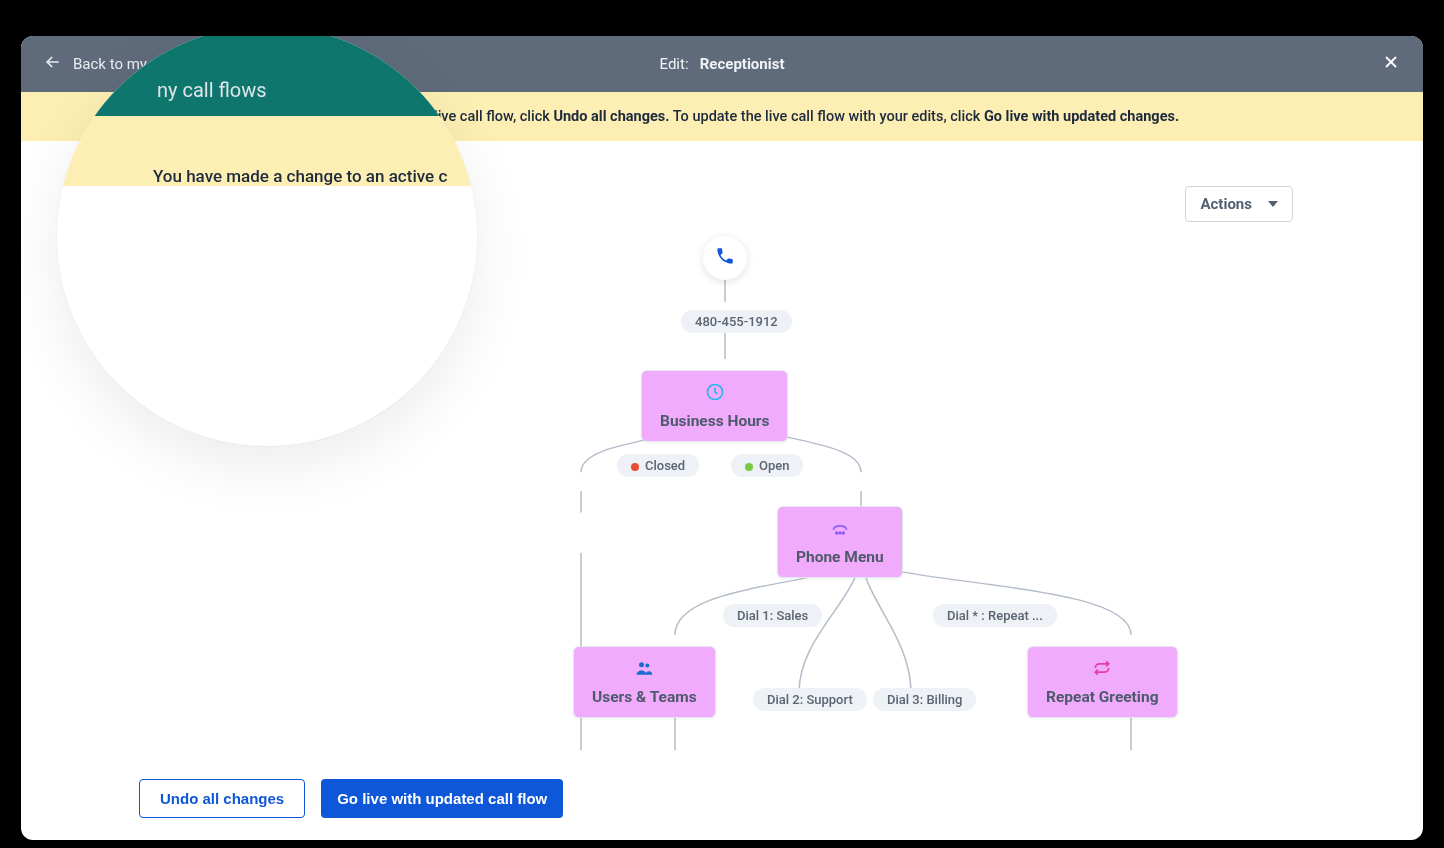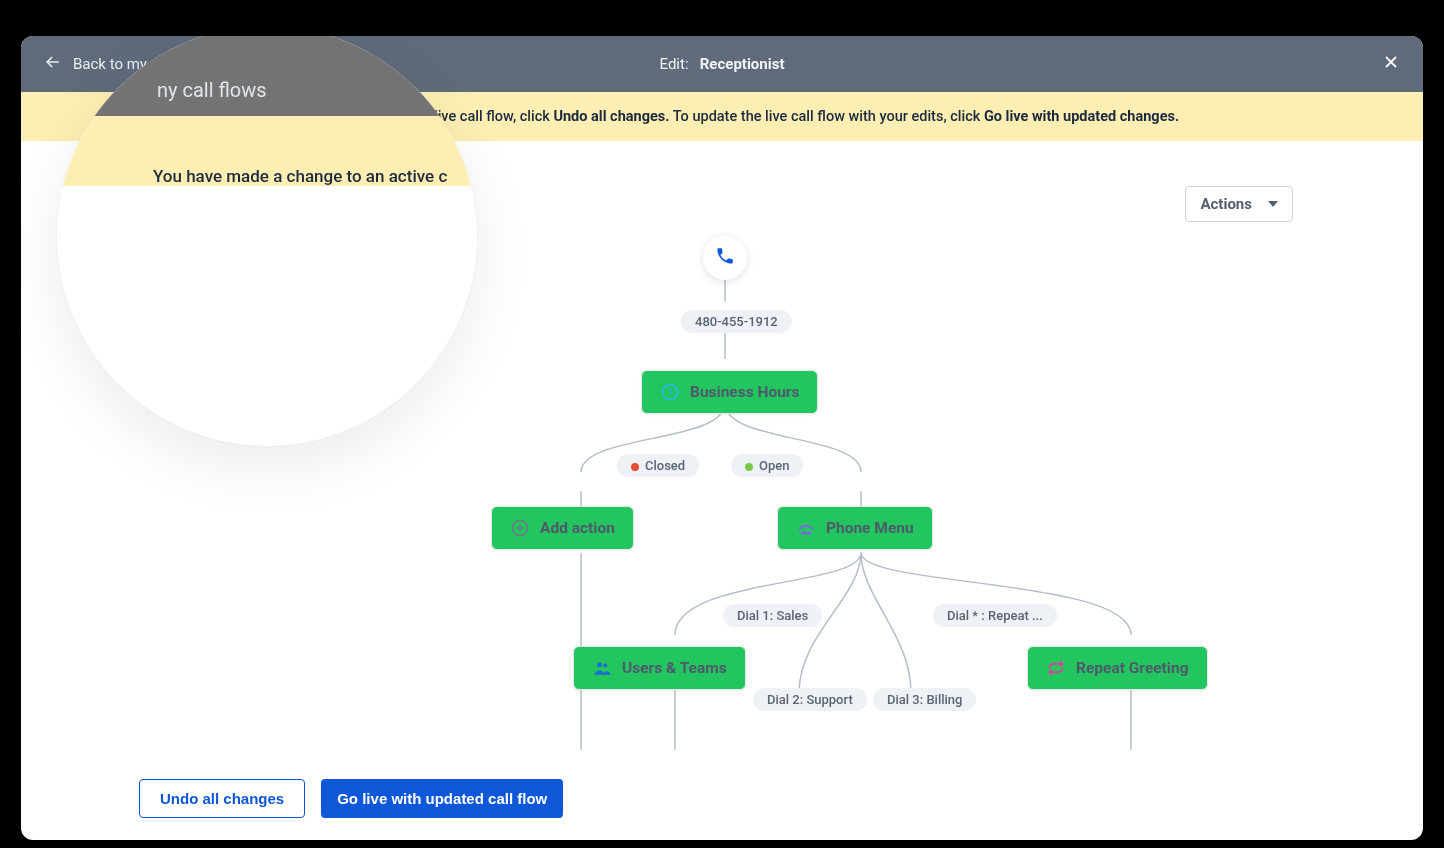--- a/index.html
+++ b/index.html
@@ -65,25 +65,26 @@
   
   .flow {
     position:absolute; left:0; right:0; top:120px; bottom:90px;
     pointer-events:none;
   }
   .flow svg.connectors {
     position:absolute; inset:0; width:100%; height:100%;
     stroke:#b4bdc9; stroke-width:1.5; fill:none;
   }
   .node {
-    position:absolute; background:#22c55e; border:1px solid #e3e7ee; border-radius:6px;
+    position:absolute; background:#f0abfc; border:1px solid #e3e7ee; border-radius:6px;
     box-shadow:0 1px 3px rgba(30,40,60,0.06);
     display:flex; align-items:center; gap:10px; padding:11px 18px;
     font-weight:700; color:#4e5a6c; font-size:15.5px; pointer-events:auto; cursor:pointer;
     white-space:nowrap;
+    flex-direction:column;
   }
   .node .nicon { width:20px; height:20px; display:flex; align-items:center; justify-content:center;}
   .pill {
     position:absolute; background:#eef1f5; color:#5a6472; border-radius:14px;
     padding:4px 14px; font-size:13px; font-weight:500; pointer-events:auto;
   }
   .dot { width:8px; height:8px; border-radius:50%; display:inline-block; margin-right:6px; vertical-align:middle;}
   .dot.red{background:#e94b35;} .dot.green{background:#7ac943;}
   .phone-circle {
     position:absolute; width:44px; height:44px; border-radius:50%; background:#fff;
@@ -95,21 +96,21 @@
     position:absolute;
     left:36px; top:-10px;
     width:420px; height:420px; border-radius:50%;
     background:#fff;
     box-shadow: 0 20px 60px rgba(0,0,0,0.08), 0 0 0 1px rgba(0,0,0,0.02);
     overflow:hidden;
     z-index:50;
   }
   .mag-inner{ position:relative; width:100%; height:100%;}
   .mag-header{
-    position:absolute; left:0; right:16px; top:0; height:90px; background:#737373;text-align:center;
+    position:absolute; left:0; right:16px; top:0; height:90px; background:#0f766e;text-align:center;
   }
   .mag-back { position:absolute; left:100px; top:52px; color:#e0e5eb; font-size:20px; }
   .mag-banner{
     position:absolute; left:0; right:0; top:90px; height:70px; background:#fdeeb3;
     display:flex; align-items:flex-end; padding-left:96px; font-size:17px; color:#1d2a3d; font-weight:500;
   }
   .mag-body { position:absolute; left:0; right:0; top:160px; bottom:0; background:#fff; padding:34px 0 0 120px;}
   .mag-title { font-size:30px; font-weight:800; color:#26303f; display:inline-block; }
   .mag-edit { display:inline-block; margin-left:12px; background:#eceff3; color:#566070; padding:3px 11px; border-radius:4px; font-size:15px; font-weight:500; vertical-align:6px;}
   .mag-check { display:flex; align-items:center; gap:12px; margin-top:18px;}
@@ -198,29 +199,20 @@
       <span>Business Hours</span>
     </div>
 
     <div class="pill" style="left:596px; top:298px;">
       <span class="dot red"></span><span>Closed</span>
     </div>
     <div class="pill" style="left:710px; top:298px;">
       <span class="dot green"></span><span>Open</span>
     </div>
 
-    <div class="node" style="left:470px; top:350px;">
-      <span class="nicon">
-        <svg viewBox="0 0 24 24" fill="none" stroke="#6b7684" stroke-width="2">
-              <circle cx="12" cy="12" r="9"></circle>
-              <path d="M12 8v8M8 12h8"></path>
-            </svg>
-      </span>
-      <span>Add action</span>
-    </div>
 
     <div class="node" style="left:756px; top:350px;">
       <span class="nicon">
         <svg viewBox="0 0 24 24" fill="none" stroke="#8a5cf6" stroke-width="2">
               <path d="M4 14c2-6 14-6 16 0"></path>
               <circle cx="8" cy="18" r="1" fill="#8a5cf6"></circle>
               <circle cx="12" cy="18" r="1" fill="#8a5cf6"></circle>
               <circle cx="16" cy="18" r="1" fill="#8a5cf6"></circle>
             </svg>
       </span>

